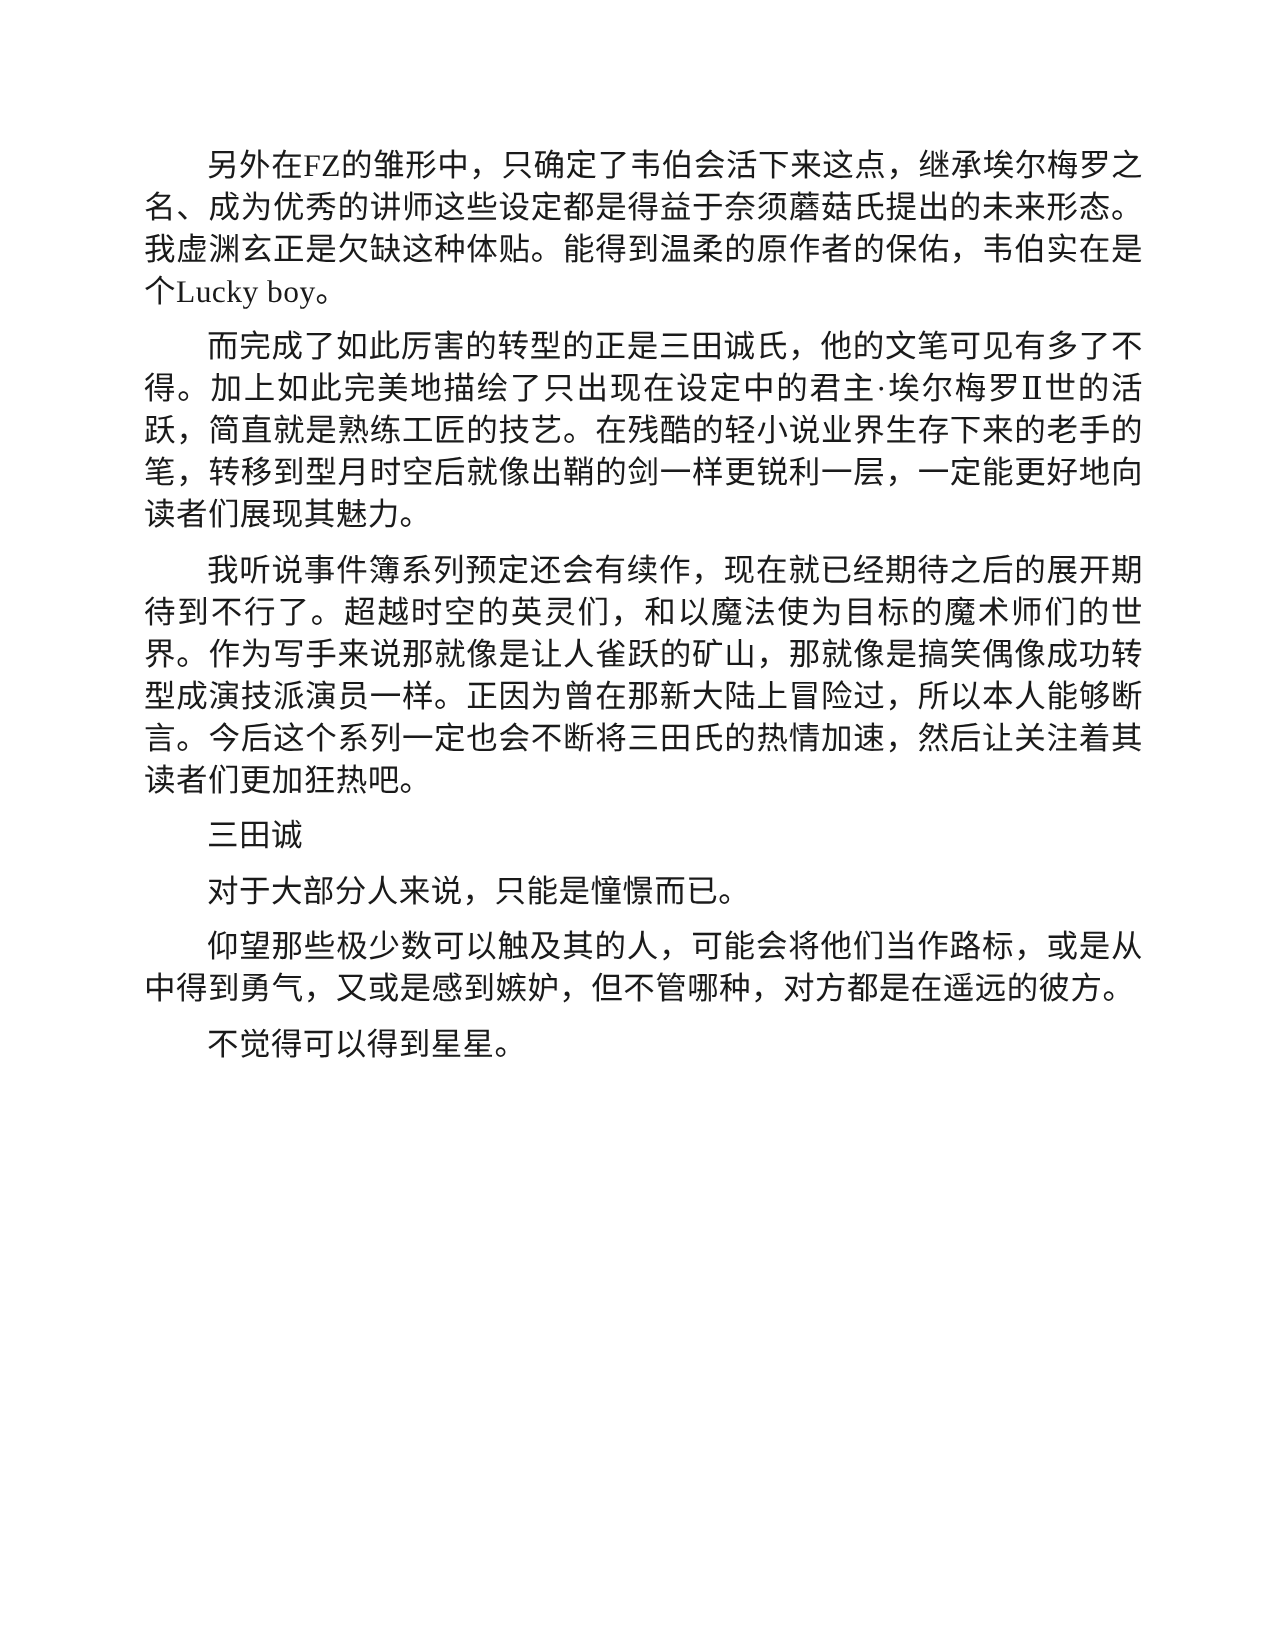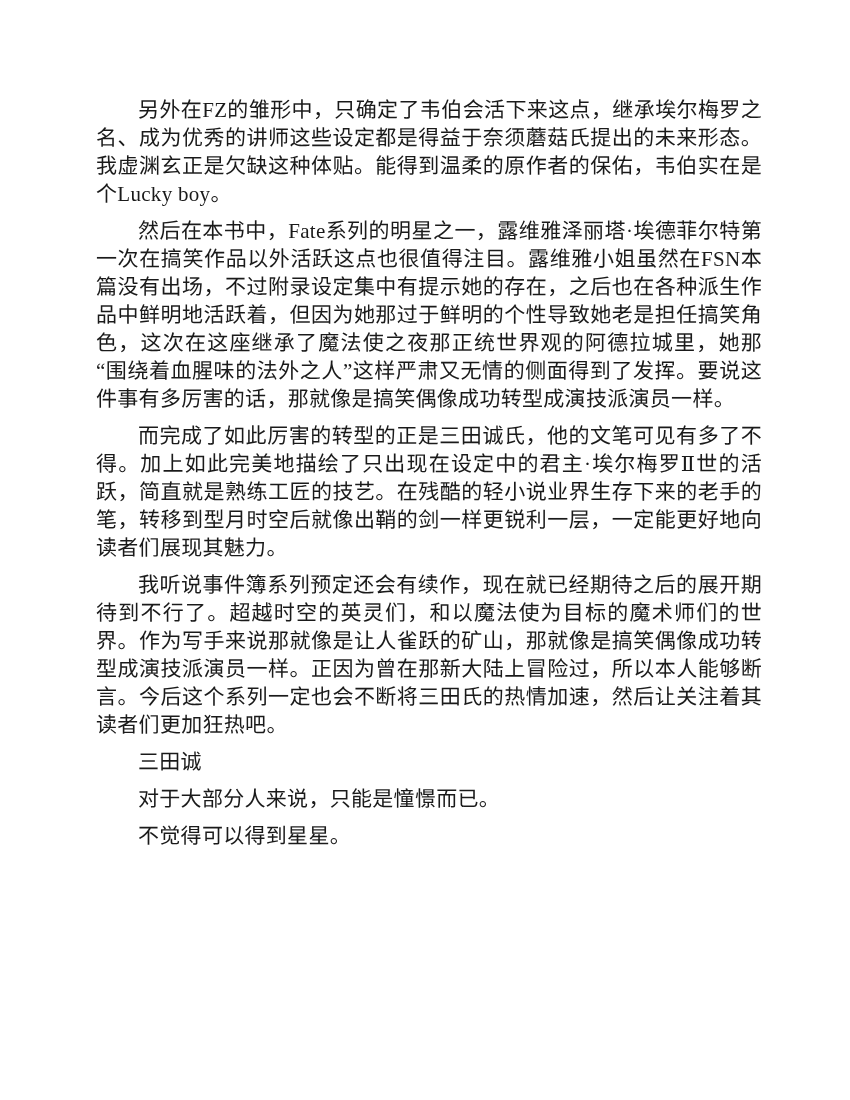--- a/index.html
+++ b/index.html
@@ -31,28 +31,28 @@
     word-break: break-all;
   }
 </style>
 </head>
 <body>
 
 <div class="page" lang="zh-CN">
 
   <p>另外在FZ的雏形中，只确定了韦伯会活下来这点，继承埃尔梅罗之名、成为优秀的讲师这些设定都是得益于奈须蘑菇氏提出的未来形态。我虚渊玄正是欠缺这种体贴。能得到温柔的原作者的保佑，韦伯实在是个Lucky boy。</p>
 
-  <p>然后在本书中，Fate系列的明星之一，露维雅泽丽塔·埃德菲尔特第一次在搞笑作品以外活跃这点也很值得注目。露维雅小姐虽然在FSN本篇没有出场，不过附录设定集中有提示她的存在，之后也在各种派生作品中鲜明地活跃着，但因为她那过于鲜明的个性导致她老是担任搞笑角色，这次在这座继承了魔法使之夜那正统世界观的阿德拉城里，她那“围绕着血腥味的法外之人”这样严肃又无情的侧面得到了发挥。要说这件事有多厉害的话，那就像是搞笑偶像成功转型成演技派演员一样。</p>
 
   <p>而完成了如此厉害的转型的正是三田诚氏，他的文笔可见有多了不得。加上如此完美地描绘了只出现在设定中的君主·埃尔梅罗Ⅱ世的活跃，简直就是熟练工匠的技艺。在残酷的轻小说业界生存下来的老手的笔，转移到型月时空后就像出鞘的剑一样更锐利一层，一定能更好地向读者们展现其魅力。</p>
 
   <p>我听说事件簿系列预定还会有续作，现在就已经期待之后的展开期待到不行了。超越时空的英灵们，和以魔法使为目标的魔术师们的世界。作为写手来说那就像是让人雀跃的矿山，那就像是搞笑偶像成功转型成演技派演员一样。正因为曾在那新大陆上冒险过，所以本人能够断言。今后这个系列一定也会不断将三田氏的热情加速，然后让关注着其读者们更加狂热吧。</p>
 
 
   <p>三田诚</p>
 
 
   <p>对于大部分人来说，只能是憧憬而已。</p>
 
+  <p>仰望那些极少数可以触及其的人，可能会将他们当作路标，或是从中得到勇气，又或是感到嫉妒，但不管哪种，对方都是在遥远的彼方。</p>
 
   <p>不觉得可以得到星星。</p>
 
 </div>
 
 </body></html>

